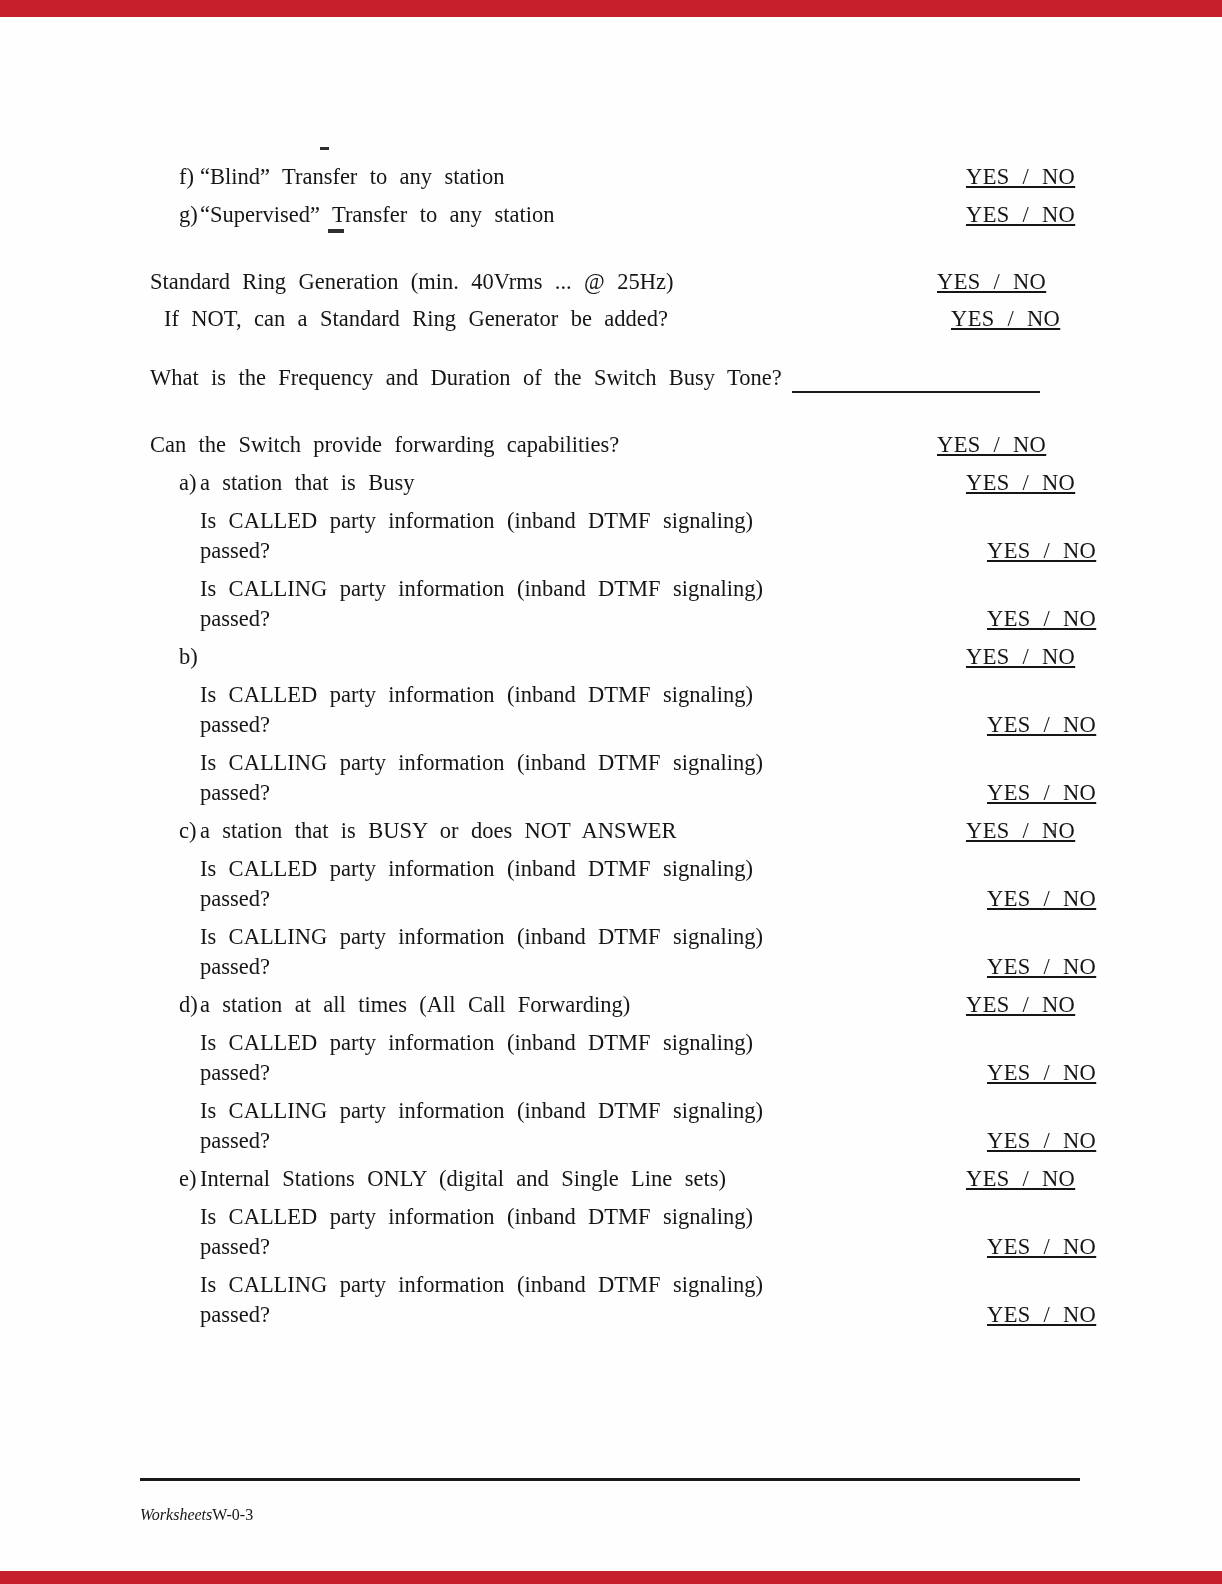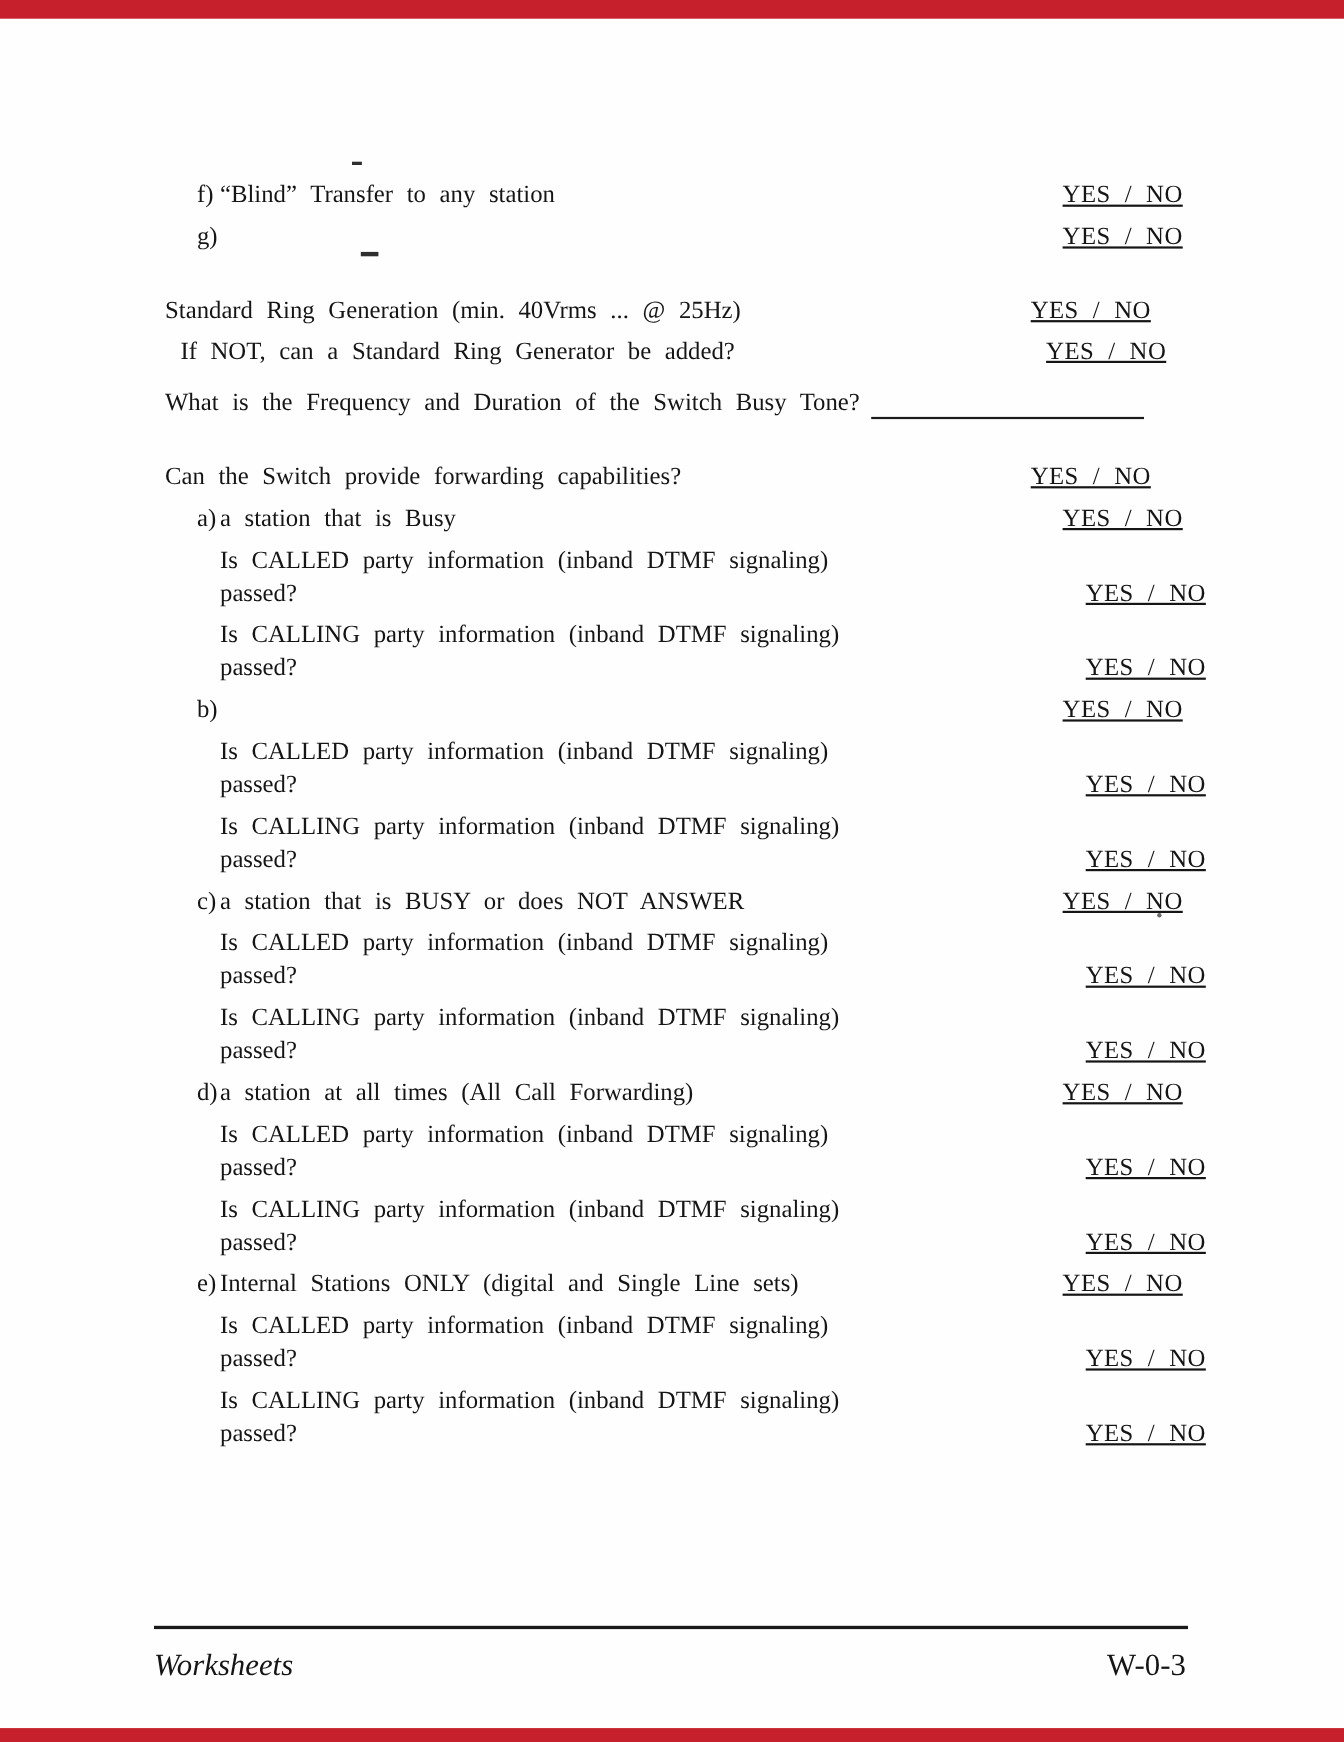--- a/index.html
+++ b/index.html
@@ -18,41 +18,41 @@
   .content{position:absolute;top:162px;left:150px;width:890px;}
 
   .row{
     display:flex;align-items:flex-end;
     margin-top:8px;
     font-size:22.5px;line-height:30px;
     word-spacing:0.3em;
   }
   .row.gap-first{margin-top:0;}
   .row.gap-lg{margin-top:37px;}
-  .row.gap-md{margin-top:17px;}
+  .row.gap-md{margin-top:29px;}
   .row.gap-xs{margin-top:7px;}
 
   .q{width:787px;flex:none;display:flex;align-items:flex-start;}
   .indent-main{padding-left:0;}
   .indent-ifnot{padding-left:14px;text-align:right;}
   .indent-letter{padding-left:29px;}
   .indent-subq{padding-left:50px;align-items:center;}
   .prefix{flex:none;width:21px;}
   .qtext{white-space:pre-line;}
 
   .ans{flex:none;letter-spacing:0.4px;text-decoration:underline;}
 
   .row.fill .q{width:auto;flex:none;}
   .row.fill .blank{flex:1;border-bottom:2.5px solid #1c1c1c;height:24px;margin-left:10px;}
 
   .rule{position:absolute;left:140px;top:1478px;width:940px;height:3px;background:#191919;}
   .footer-row{
     position:absolute;left:140px;top:1500px;width:938px;
-    display:flex;justify-content:space-between;
-    font-size:28px;line-height:30px;
+    display:flex;
+    font-size:16px;line-height:30px;
   }
   .footer-left{font-style:italic;}
 
   .artifact{position:absolute;background:#2e2e2e;}
   .artifact.a1{left:320px;top:147px;width:9px;height:3px;}
   .artifact.a2{left:328px;top:229px;width:16px;height:4px;}
   .artifact.a3{left:1052px;top:830px;width:4px;height:4px;border-radius:50%;background:#6a6a6a;}
 </style>
 </head>
 <body>
@@ -64,20 +64,21 @@
       <div class="row gap-first">
         <div class="q indent-letter">
           <span class="prefix">f)</span>
           <span class="qtext">“Blind” Transfer to any station</span>
         </div>
         <div class="ans">YES / NO</div>
       </div>
       <div class="row">
         <div class="q indent-letter">
           <span class="prefix">g)</span>
+          <span class="qtext">“Supervised” Transfer to any station</span>
         </div>
         <div class="ans">YES / NO</div>
       </div>
       <div class="row gap-lg">
         <div class="q indent-main">
           <span class="qtext">Standard Ring Generation (min. 40Vrms ... @ 25Hz)</span>
         </div>
         <div class="ans">YES / NO</div>
       </div>
       <div class="row gap-xs">

